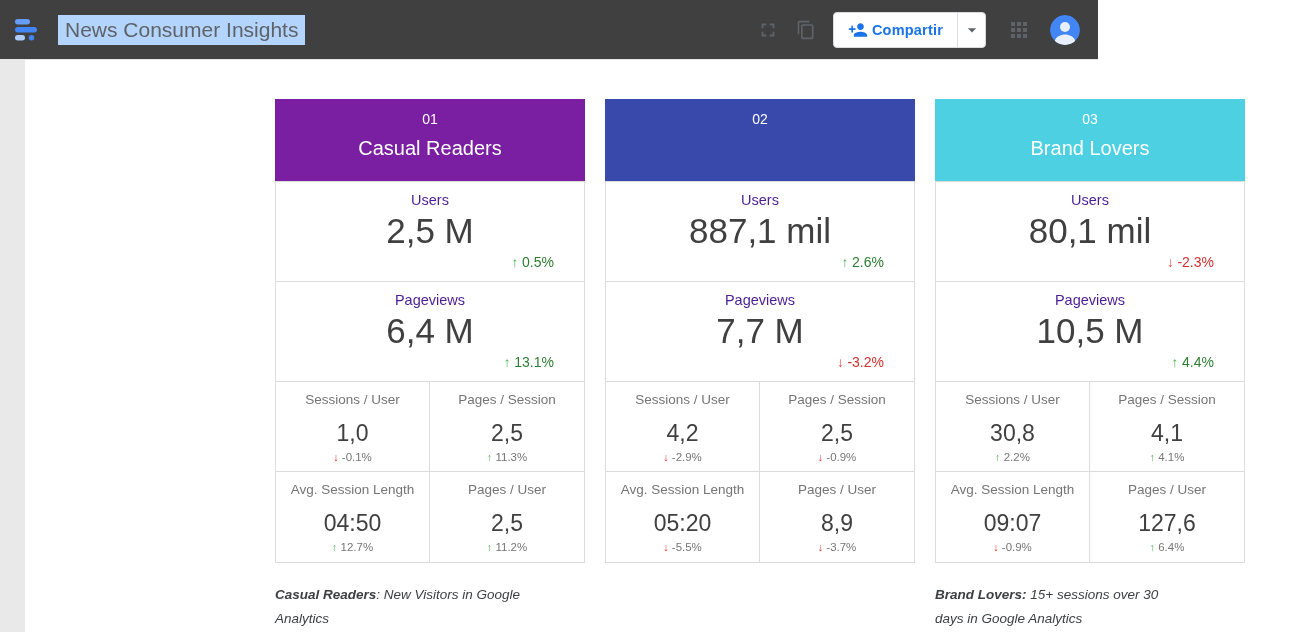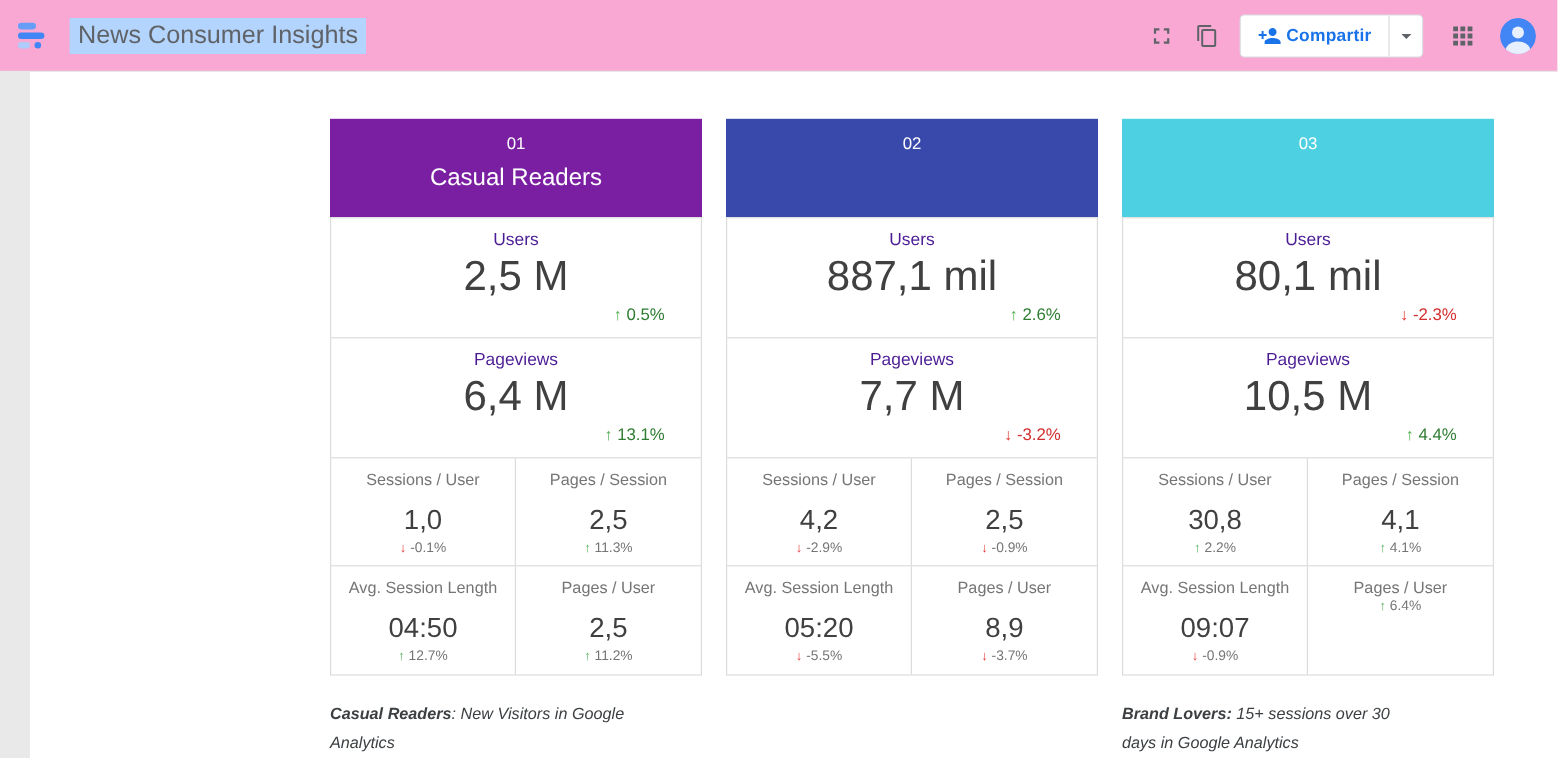--- a/index.html
+++ b/index.html
@@ -4,22 +4,22 @@
 <style>
   * { margin:0; padding:0; box-sizing:border-box; }
   html,body { width:1298px; height:632px; }
   body {
     font-family:"Liberation Sans", sans-serif;
     background:#ffffff; position:relative; overflow:hidden; color:#404040;
   }
 
   
   .appbar {
-    position:absolute; left:0; top:0; width:1298px; height:60px;
-    background:#f9a8d4; border-bottom:1px solid #e6e6e6;
+    position:absolute; left:0; top:0; width:1098px; height:60px;
+    background:#404040; border-bottom:1px solid #e6e6e6;
     display:flex; align-items:center; padding:0 12px 0 10px; z-index:5;
   }
   .logo { width:32px; height:32px; flex:0 0 auto; }
   .report-title {
     margin-left:16px; font-size:21px; color:#5f6368;
     background:#b3d4fc; padding:3px 7px; cursor:text; white-space:nowrap;
   }
   .appbar-right { margin-left:auto; display:flex; align-items:center; }
   .iconbtn {
     width:38px; height:38px; display:flex; align-items:center; justify-content:center;
@@ -257,20 +257,21 @@
           <span class="pct">-3.7%</span>
         </div>
       </div>
     </div>
   </div>
 </div>
 
 <div class="card card-3">
   <div class="card-header" style="background:#4dd0e1">
     <div class="card-index">03</div>
+    <div class="card-name">Brand Lovers</div>
   </div>
   <div class="card-body">
     <div class="metric-big">
       <div class="m-label">Users</div>
       <div class="m-value">80,1 mil</div>
       <div class="delta delta-big down">
         <span class="arrow">↓</span>
         <span class="pct">-2.3%</span>
       </div>
     </div>
@@ -302,20 +303,21 @@
       <div class="metric-small">
         <div class="m-label">Avg. Session Length</div>
         <div class="m-value">09:07</div>
         <div class="delta delta-small down">
           <span class="arrow">↓</span>
           <span class="pct">-0.9%</span>
         </div>
       </div>
       <div class="metric-small">
         <div class="m-label">Pages / User</div>
+        <div class="m-value">127,6</div>
         <div class="delta delta-small up">
           <span class="arrow">↑</span>
           <span class="pct">6.4%</span>
         </div>
       </div>
     </div>
   </div>
   <div class="card-footnote">
     <b>Brand Lovers:</b><span> 15+ sessions over 30 days in Google Analytics</span>
   </div>

